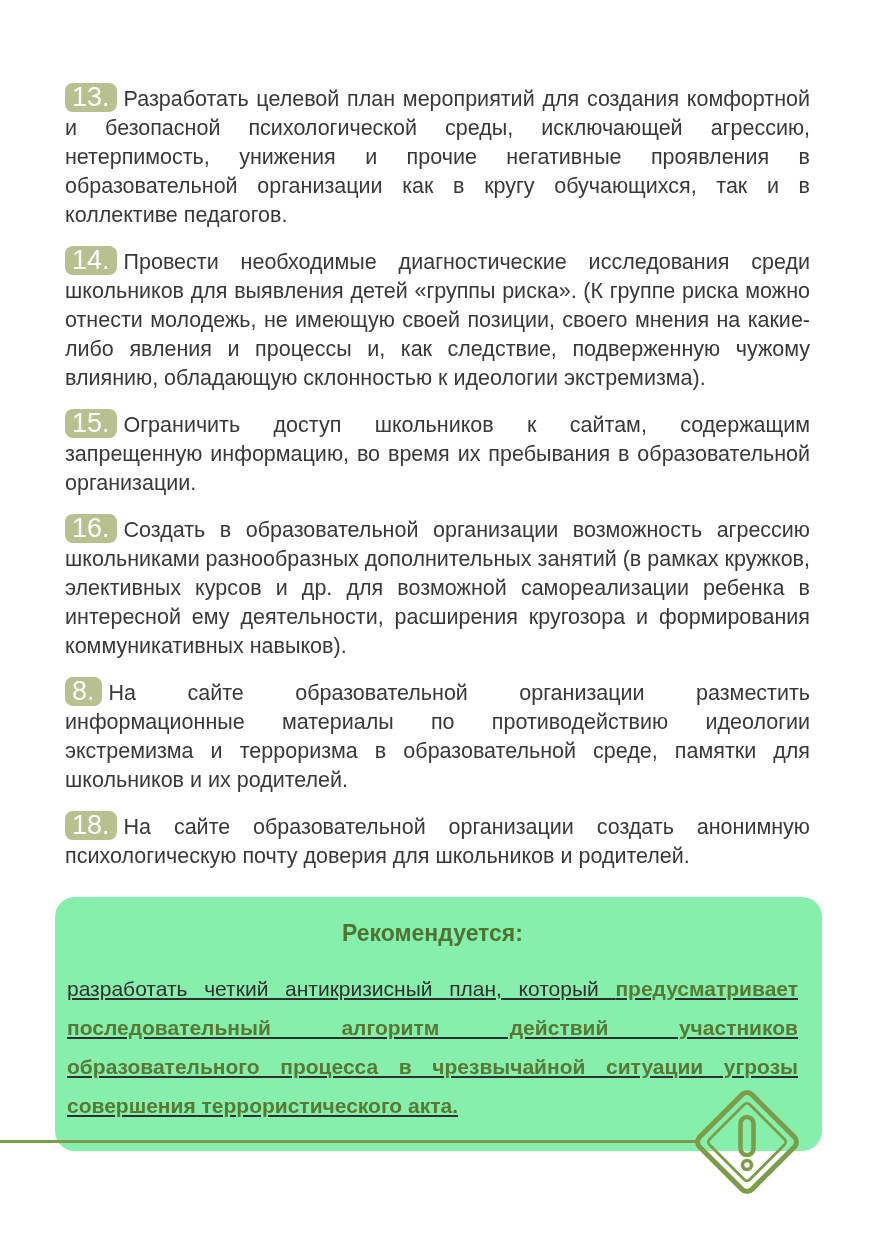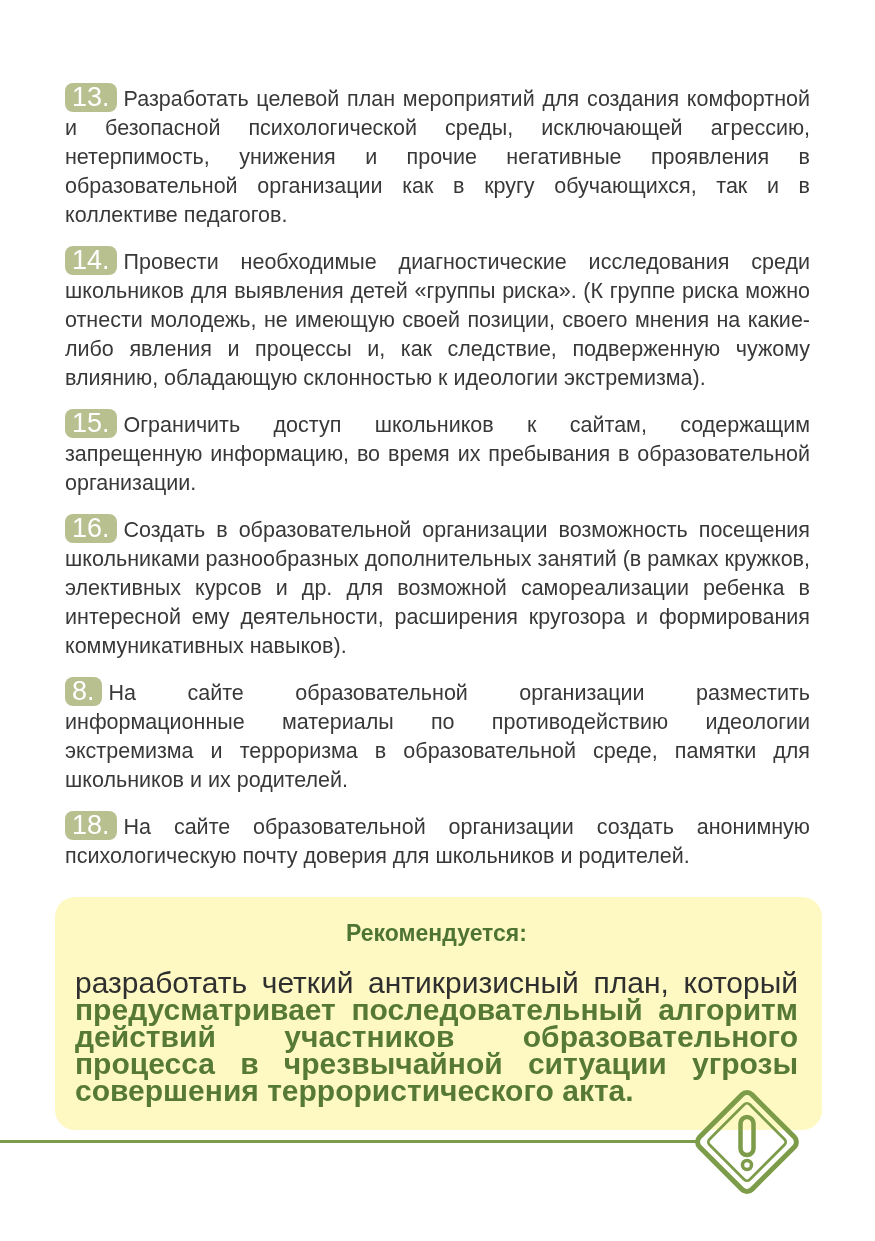--- a/index.html
+++ b/index.html
@@ -33,36 +33,37 @@
     border-radius: 8px;
     padding: 0 7px 1px 7px;
     margin-right: 7px;
     font-size: 27px;
     line-height: 28px;
     vertical-align: baseline;
   }
   .item .italic { }
   .recommend-box {
     margin: 26px -12px 0 -10px;
-    background: #fef9c3;
+    background: #86efac;
     border-radius: 20px;
-    padding: 23px 24px 26px 20px;
+    padding: 23px 24px 26px 12px;
   }
   .recommend-title {
     text-align: center;
     font-weight: bold;
     font-size: 23px;
     color: #4e7434;
     margin-bottom: 22px;
   }
   .recommend-body {
     text-align: justify;
-    font-size: 30px;
-    line-height: 27px;
+    font-size: 21px;
+    line-height: 39px;
     color: #2f2f2f;
+    text-decoration: underline;
   }
   .recommend-body .highlight {
     color: #567a36;
     font-weight: bold;
   }
   .footer-note {
     margin-top: 20px;
     text-align: center;
     font-size: 22px;
     line-height: 27px;
@@ -96,21 +97,21 @@
 
     <p class="item">
       <span class="num-badge">14.</span><span>Провести необходимые диагностические исследования среди школьников для выявления детей «группы риска». </span><span class="italic">(К группе риска можно отнести молодежь, не имеющую своей позиции, своего мнения на какие-либо явления и процессы и, как следствие, подверженную чужому влиянию, обладающую склонностью к идеологии экстремизма).</span>
     </p>
 
     <p class="item">
       <span class="num-badge">15.</span><span>Ограничить доступ школьников к сайтам, содержащим запрещенную информацию, во время их пребывания в образовательной организации.</span>
     </p>
 
     <p class="item">
-      <span class="num-badge">16.</span><span>Создать в образовательной организации возможность посещения школьниками разнообразных дополнительных занятий (в рамках кружков, элективных курсов и др. для возможной самореализации ребенка в интересной ему деятельности, расширения кругозора и формирования коммуникативных навыков).</span>
+      <span class="num-badge">16.</span><span>Создать в образовательной организации возможность агрессию школьниками разнообразных дополнительных занятий (в рамках кружков, элективных курсов и др. для возможной самореализации ребенка в интересной ему деятельности, расширения кругозора и формирования коммуникативных навыков).</span>
     </p>
 
     <p class="item">
       <span class="num-badge">8.</span><span>На сайте образовательной организации разместить информационные материалы по противодействию идеологии экстремизма и терроризма в образовательной среде, памятки для школьников и их родителей.</span>
     </p>
 
     <p class="item">
       <span class="num-badge">18.</span><span>На сайте образовательной организации создать анонимную психологическую почту доверия для школьников и родителей.</span>
     </p>
 

